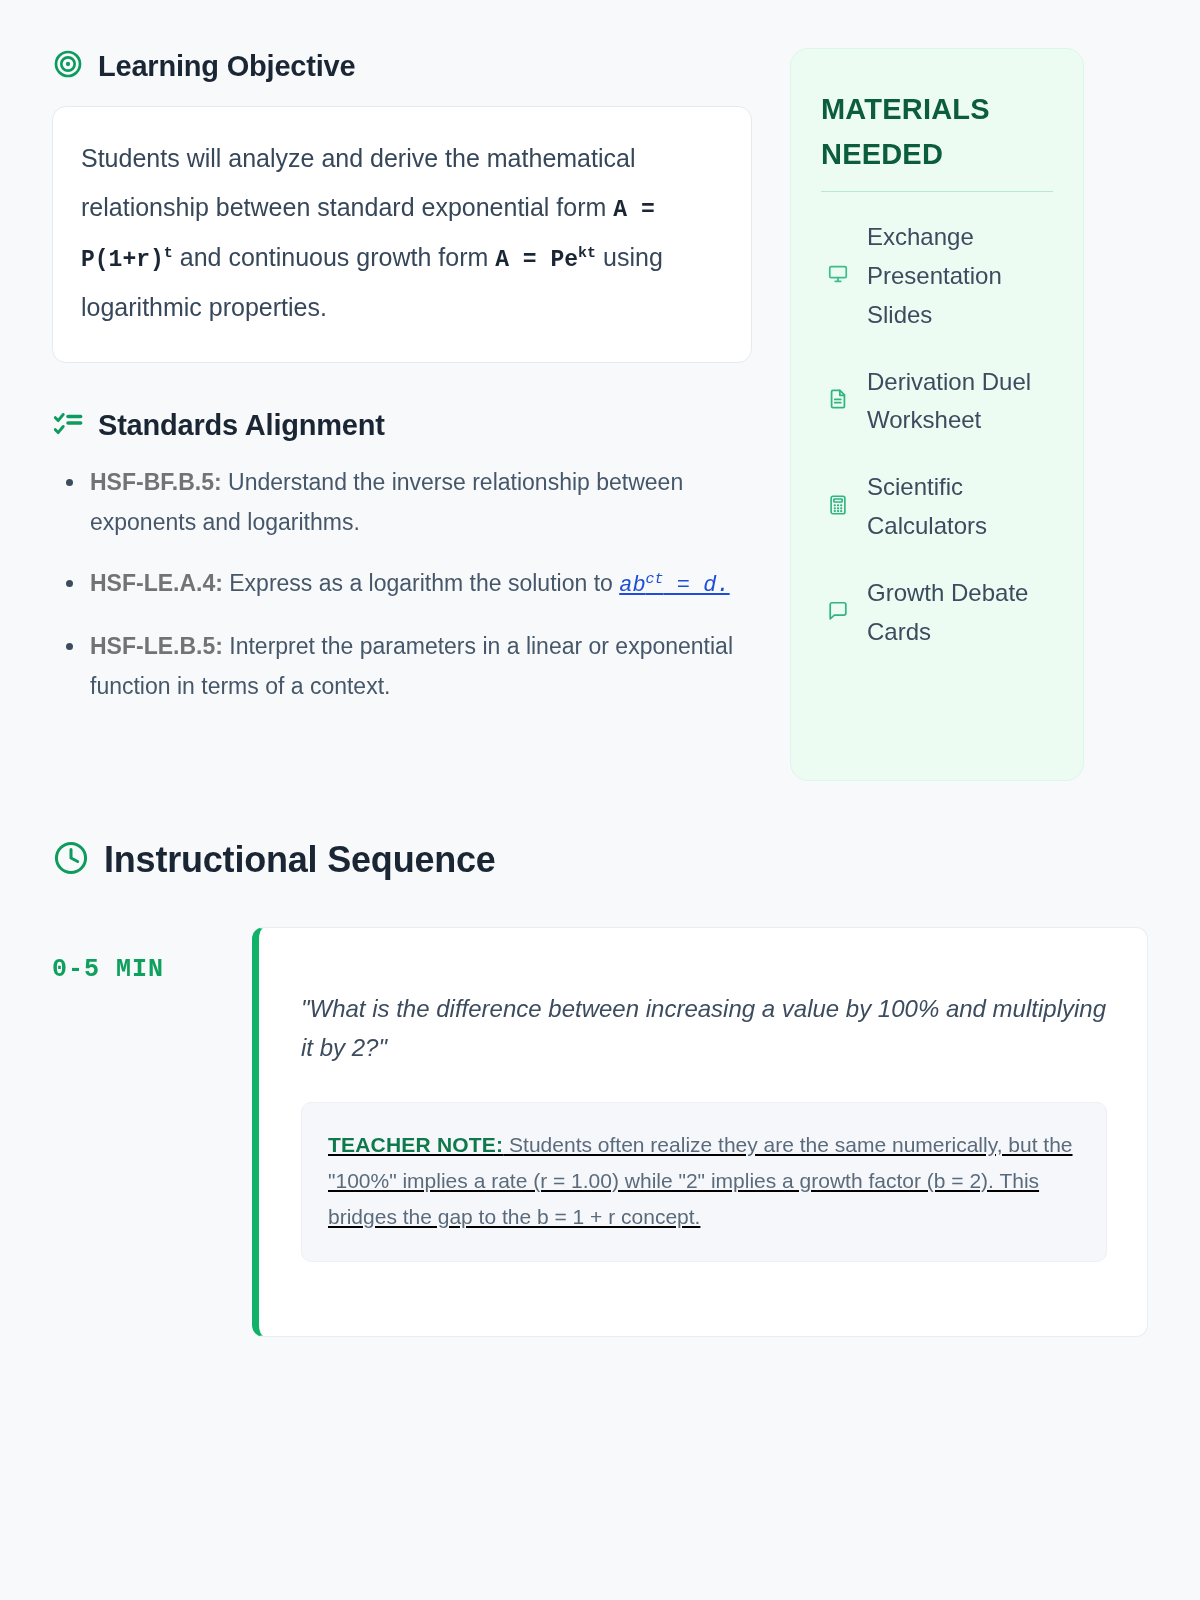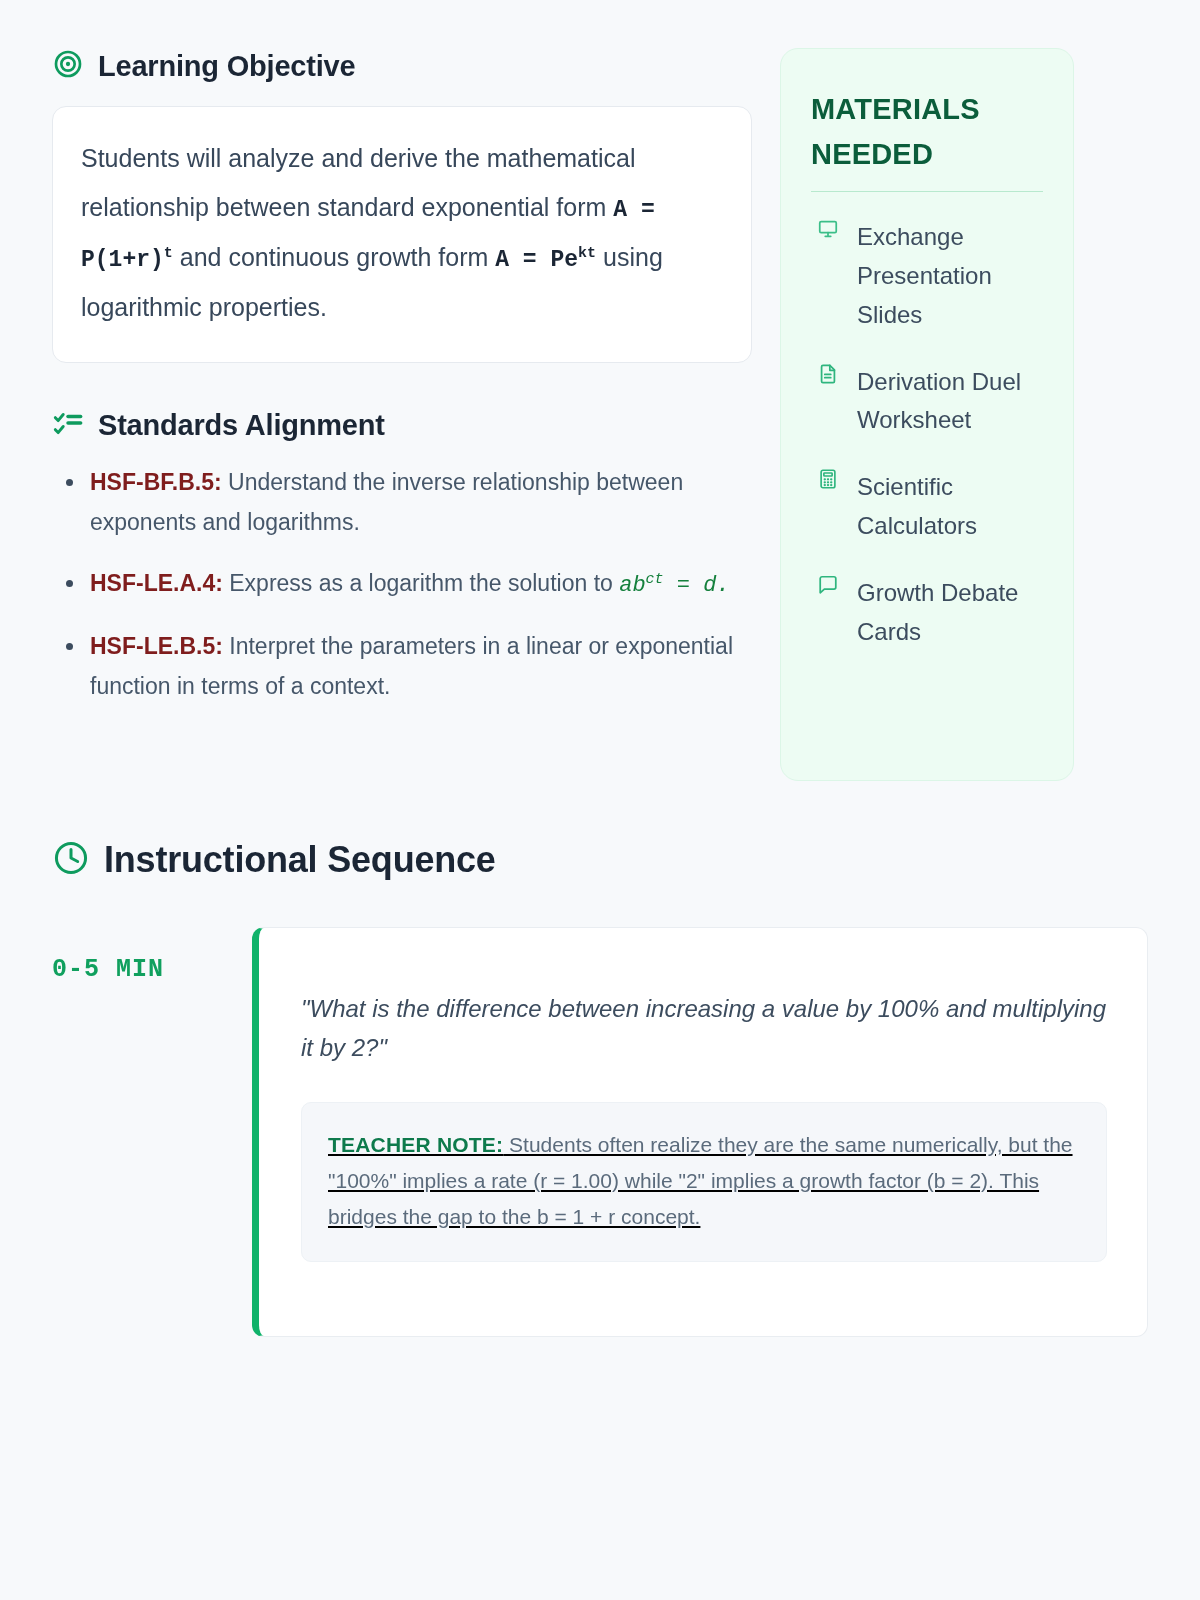--- a/index.html
+++ b/index.html
@@ -61,21 +61,21 @@
   .header-rule {
     margin-top: 44px;
     height: 5px;
     background: #0E8A55;
     border-radius: 2px;
   }
 
   
   .body-grid {
     display: flex;
-    gap: 28px;
+    gap: 38px;
     margin-top: 48px;
     align-items: flex-start;
   }
 
   .col-main { width: 700px; flex: none; }
   .col-side { width: 294px; flex: none; }
 
   
   .section-head {
     display: flex;
@@ -134,27 +134,28 @@
     content: "";
     position: absolute;
     left: 14px;
     top: 16px;
     width: 7px;
     height: 7px;
     border-radius: 50%;
     background: #3C4C5E;
   }
 
-  .std-code { font-weight: 700; color: #7f1d1d; }
+  .std-code { font-weight: 700; color: #737373; }
 
   .mathit {
     font-family: "Liberation Mono", "DejaVu Sans Mono", monospace;
     font-style: italic;
-    color: #15803d;
+    color: #1d4ed8;
     font-size: 22px;
+    text-decoration: underline;
   }
   .mathit sup { font-size: 15px; }
 
   
   .materials {
     background: #EDFCF3;
     border: 1px solid #DCF6E7;
     border-radius: 18px;
     padding: 38px 30px 36px 30px;
     min-height: 733px;
@@ -171,20 +172,21 @@
   .materials-rule {
     margin-top: 14px;
     height: 1px;
     background: #B8E9CE;
   }
 
   .mat-list { margin-top: 12px; list-style: none; }
 
   .mat-item {
     display: flex;
+    align-items: center;
     gap: 18px;
     padding: 14px 0 14px 6px;
   }
 
   .mat-icon { flex: none; width: 22px; display: block; }
 
   .mat-label {
     font-size: 24px;
     line-height: 1.62;
     color: #3C4C5E;

